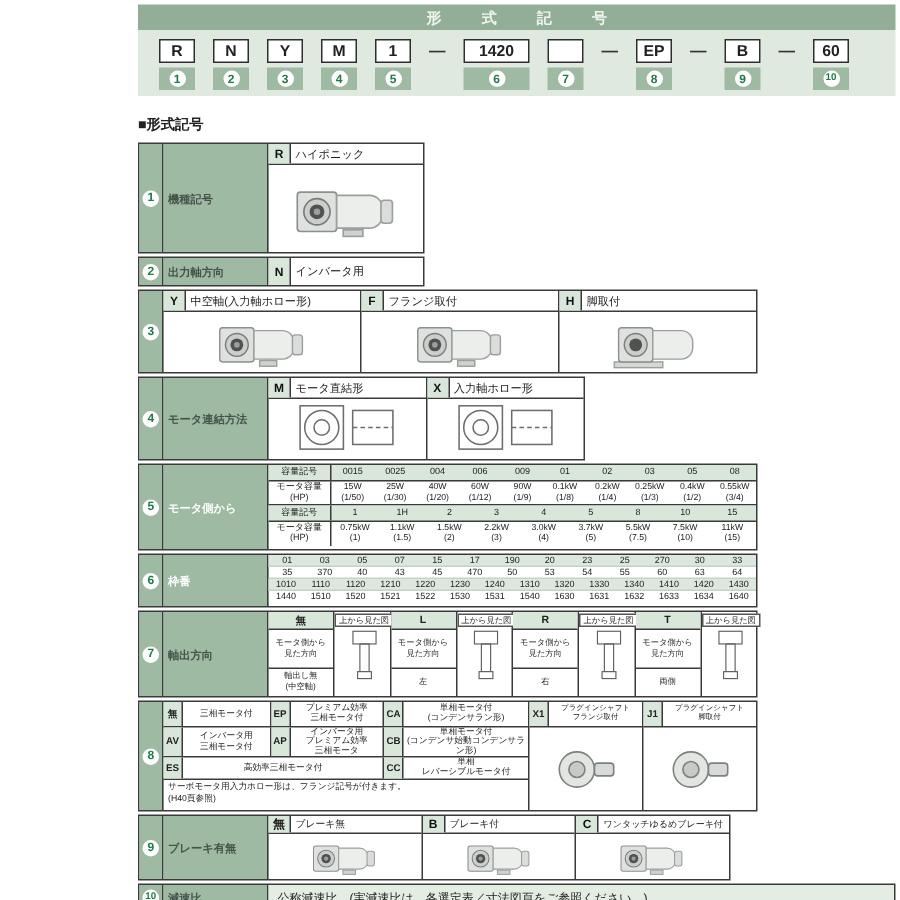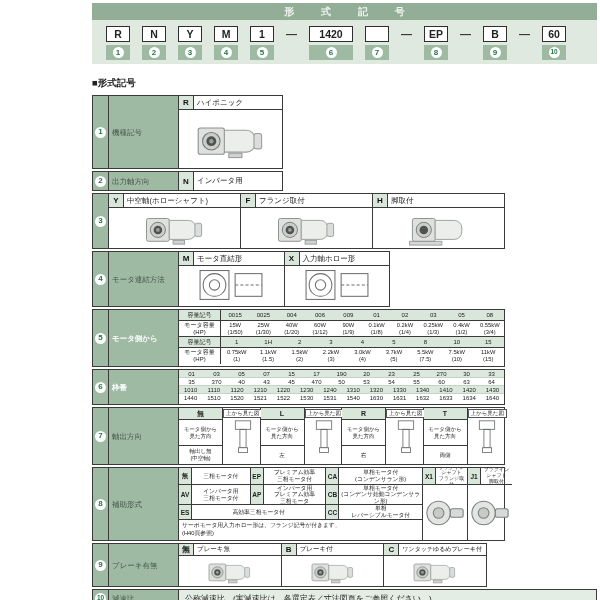--- a/index.html
+++ b/index.html
@@ -22,21 +22,21 @@
 .dash { height:16px; display:flex; align-items:center; font-weight:bold; font-size:11px; color:#333; }
 
 
 .sec-title { margin-top:13px; font-size:9.5px; font-weight:bold; color:#222; }
 
 
 .tbl { margin-top:5px; }
 .trow { display:flex; border:1.5px solid #3a3a3a; margin-bottom:2px; background:#fff; align-items:stretch; }
 .numcol { width:16px; flex:none; background:#9fbaa3; border-right:1px solid #3a3a3a; display:flex; align-items:center; justify-content:center; }
 .labcol { width:70px; flex:none; background:#9fbaa3; border-right:1px solid #3a3a3a; display:flex; align-items:center; padding:2px 3px; font-size:7.5px; line-height:1.2; }
-.labcol.dark { color:#44544a; font-weight:normal; }
+.labcol.dark { color:#44544a; font-weight:bold; }
 .labcol.lite { color:#ffffff; font-weight:bold; }
 .cbody { flex:1; display:flex; flex-direction:column; min-width:0; }
 
 .hdrline { display:flex; border-bottom:1px solid #3a3a3a; height:14px; flex:none; }
 .hdrline.nob { border-bottom:none; height:auto; flex:1; }
 .codecell { width:15px; flex:none; background:#d9e6da; border-right:1px solid #3a3a3a; display:flex; align-items:center; justify-content:center; font-size:8px; font-weight:bold; color:#111; }
 .desccell { flex:1; display:flex; align-items:center; padding:0 3px; font-size:7.5px; white-space:nowrap; overflow:hidden; }
 .imgarea { flex:1; display:flex; align-items:center; justify-content:center; overflow:hidden; }
 
 .optcol { flex:1; border-right:1px solid #3a3a3a; display:flex; flex-direction:column; min-width:0; }
@@ -257,21 +257,21 @@
     </div>
 
     <div class="trow w-full r3h">
       <div class="numcol">
             <span class="circ">3</span>
           </div>
       <div class="cbody r7body">
         <div class="optcol">
           <div class="hdrline">
             <span class="codecell">Y</span>
-            <span class="desccell">中空軸(ホローシャフト)</span>
+            <span class="desccell">中空軸(入力軸ホロー形)</span>
           </div>
           <div class="imgarea">
             <svg class="ph" width="62" height="38" viewBox="0 0 64 40">
                   <use href="#sym-motor"></use>
                 </svg>
           </div>
         </div>
         <div class="optcol">
           <div class="hdrline">
             <span class="codecell">F</span>
@@ -558,23 +558,20 @@
                 </svg>
           </div>
         </div>
       </div>
     </div>
 
     <div class="trow w-full r8h">
       <div class="numcol">
             <span class="circ">8</span>
           </div>
-      <div class="labcol dark">
-            <span>補助形式</span>
-          </div>
       <div class="cbody r8body">
         <div class="r8left">
           <div class="r8row" style="height:17px">
             <div class="r8cell" style="width:72px">
               <span class="r8code">無</span>
               <span class="r8desc">三相モータ付</span>
             </div>
             <div class="r8cell" style="width:76px">
               <span class="r8code">EP</span>
               <span class="r8desc">プレミアム効率

